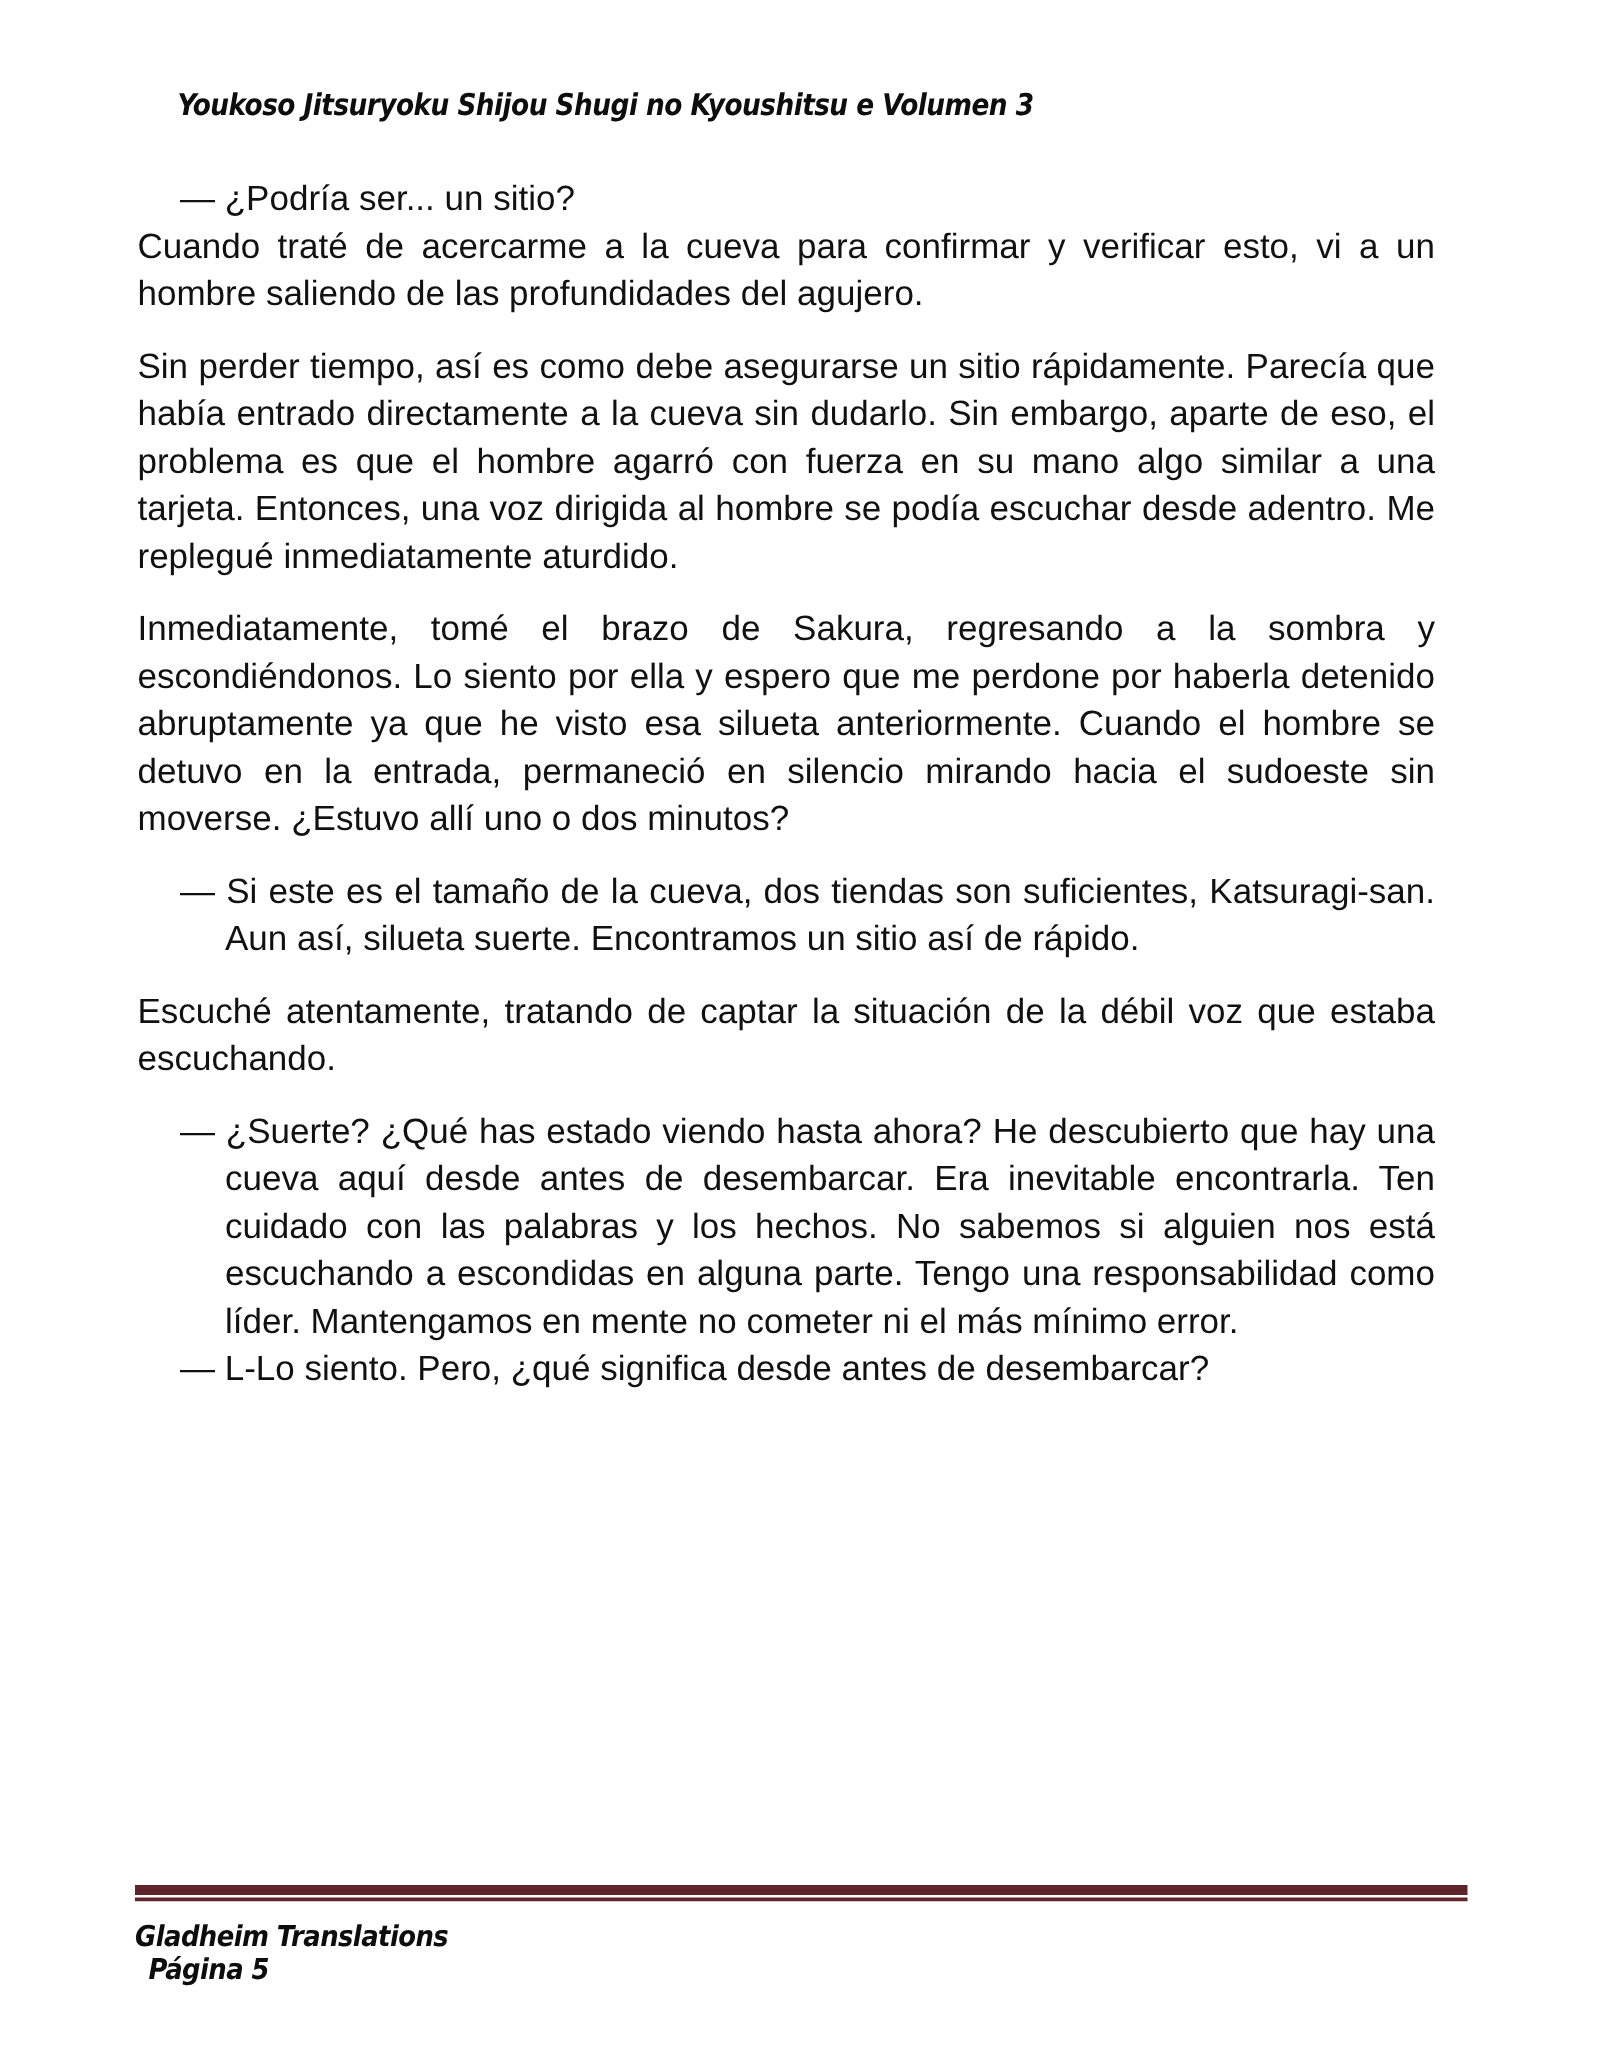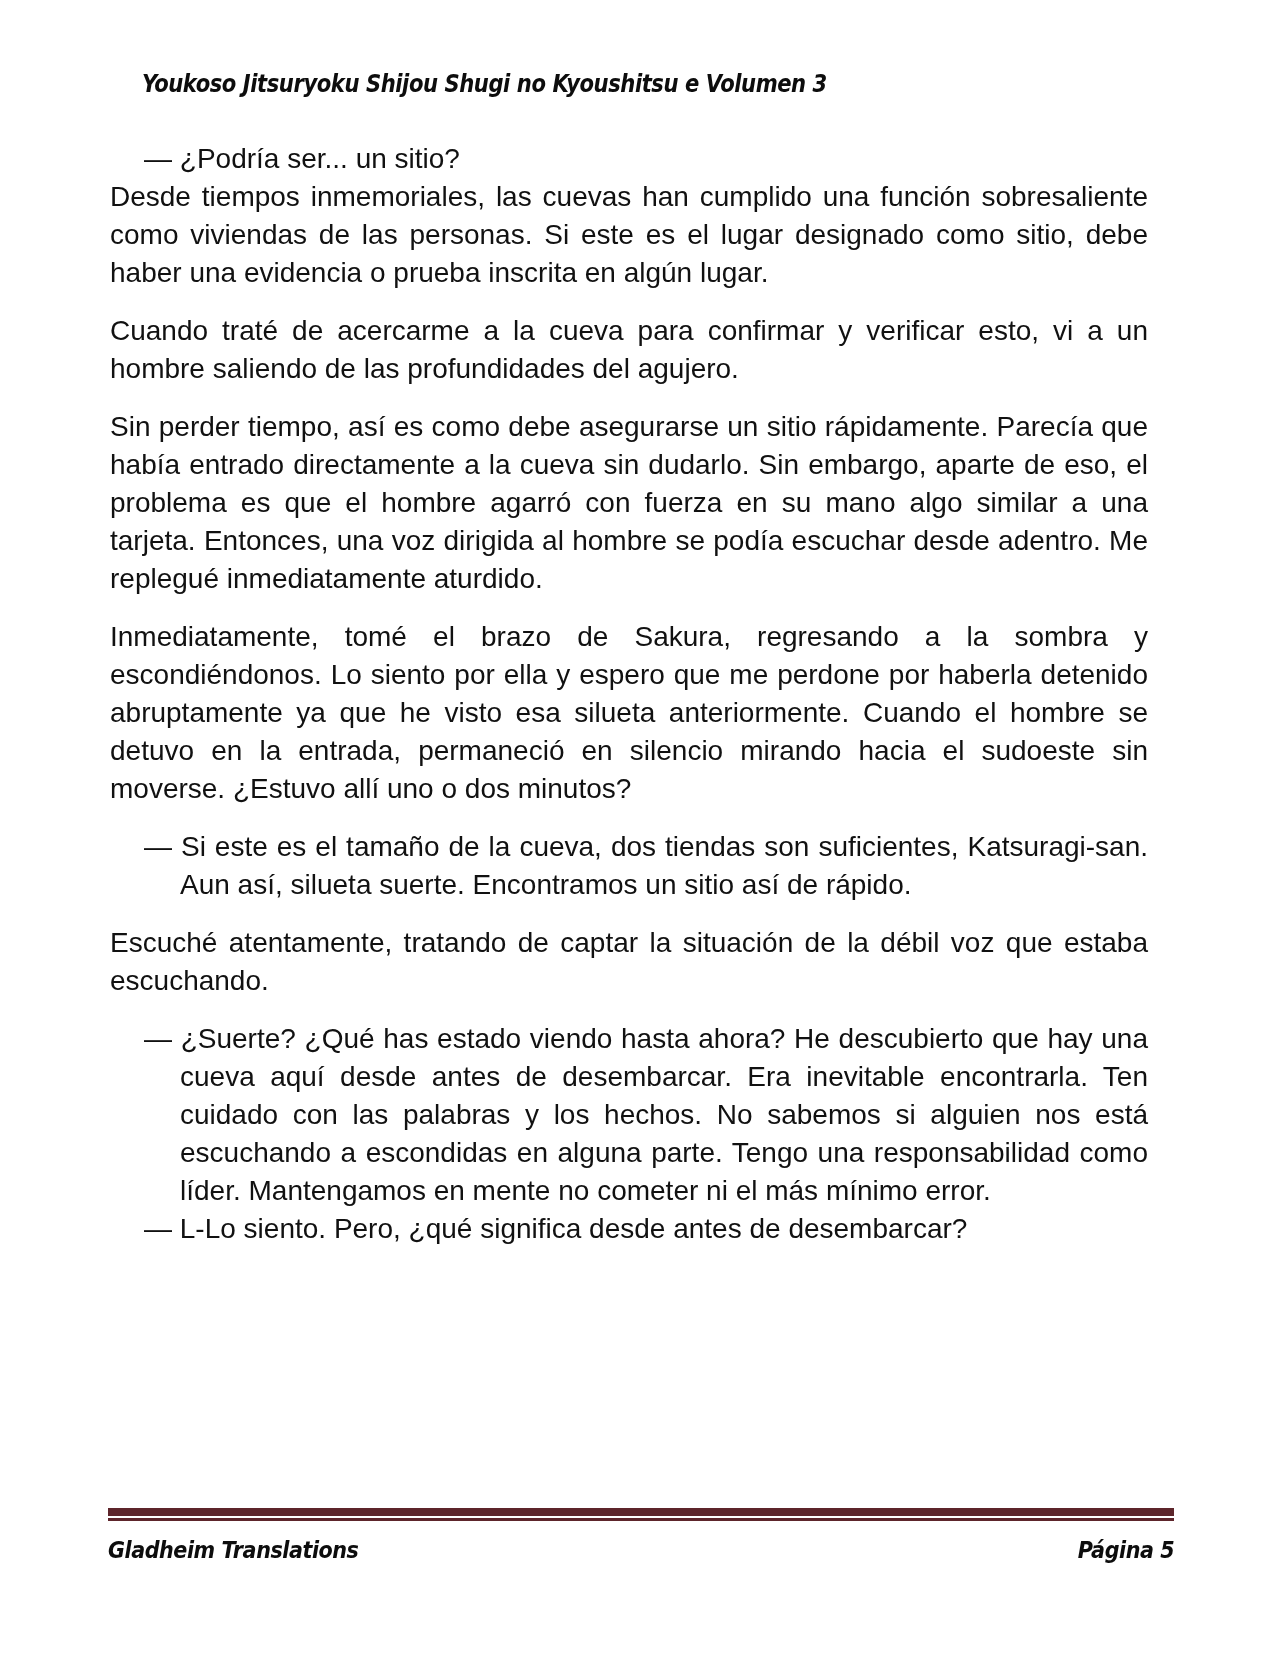--- a/index.html
+++ b/index.html
@@ -74,20 +74,21 @@
     height: 2px;
     background: #ffffff;
     border-top: 8px solid #5d252b;
     border-bottom: 3px solid #5d252b;
   }
   .footer-row {
     display: flex;
     justify-content: space-between;
     align-items: baseline;
     margin-top: 16px;
+    flex-direction: column;
   }
   .footer-left {
     display: inline-block;
     font-size: 23px;
     transform: scaleX(0.9);
     transform-origin: left center;
   }
   .footer-right {
     display: inline-block;
     font-size: 23px;
@@ -99,21 +100,20 @@
 <body>
 
 <div class="page">
 
   <header class="doc-header">
     <span class="display-font header-title">Youkoso Jitsuryoku Shijou Shugi no Kyoushitsu e Volumen 3</span>
   </header>
 
   <main class="doc-body">
     <p class="dialogue no-gap">— ¿Podría ser... un sitio?</p>
-    <p class="paragraph">Desde tiempos inmemoriales, las cuevas han cumplido una función sobresaliente como viviendas de las personas. Si este es el lugar designado como sitio, debe haber una evidencia o prueba inscrita en algún lugar.</p>
     <p class="paragraph">Cuando traté de acercarme a la cueva para confirmar y verificar esto, vi a un hombre saliendo de las profundidades del agujero.</p>
     <p class="paragraph">Sin perder tiempo, así es como debe asegurarse un sitio rápidamente. Parecía que había entrado directamente a la cueva sin dudarlo. Sin embargo, aparte de eso, el problema es que el hombre agarró con fuerza en su mano algo similar a una tarjeta. Entonces, una voz dirigida al hombre se podía escuchar desde adentro. Me replegué inmediatamente aturdido.</p>
     <p class="paragraph">Inmediatamente, tomé el brazo de Sakura, regresando a la sombra y escondiéndonos. Lo siento por ella y espero que me perdone por haberla detenido abruptamente ya que he visto esa silueta anteriormente. Cuando el hombre se detuvo en la entrada, permaneció en silencio mirando hacia el sudoeste sin moverse. ¿Estuvo allí uno o dos minutos?</p>
     <p class="dialogue">— Si este es el tamaño de la cueva, dos tiendas son suficientes, Katsuragi-san. Aun así, silueta suerte. Encontramos un sitio así de rápido.</p>
     <p class="paragraph">Escuché atentamente, tratando de captar la situación de la débil voz que estaba escuchando.</p>
     <p class="dialogue no-gap">— ¿Suerte? ¿Qué has estado viendo hasta ahora? He descubierto que hay una cueva aquí desde antes de desembarcar. Era inevitable encontrarla. Ten cuidado con las palabras y los hechos. No sabemos si alguien nos está escuchando a escondidas en alguna parte. Tengo una responsabilidad como líder. Mantengamos en mente no cometer ni el más mínimo error.</p>
     <p class="dialogue">— L-Lo siento. Pero, ¿qué significa desde antes de desembarcar?</p>
   </main>
 
   <footer class="doc-footer">

